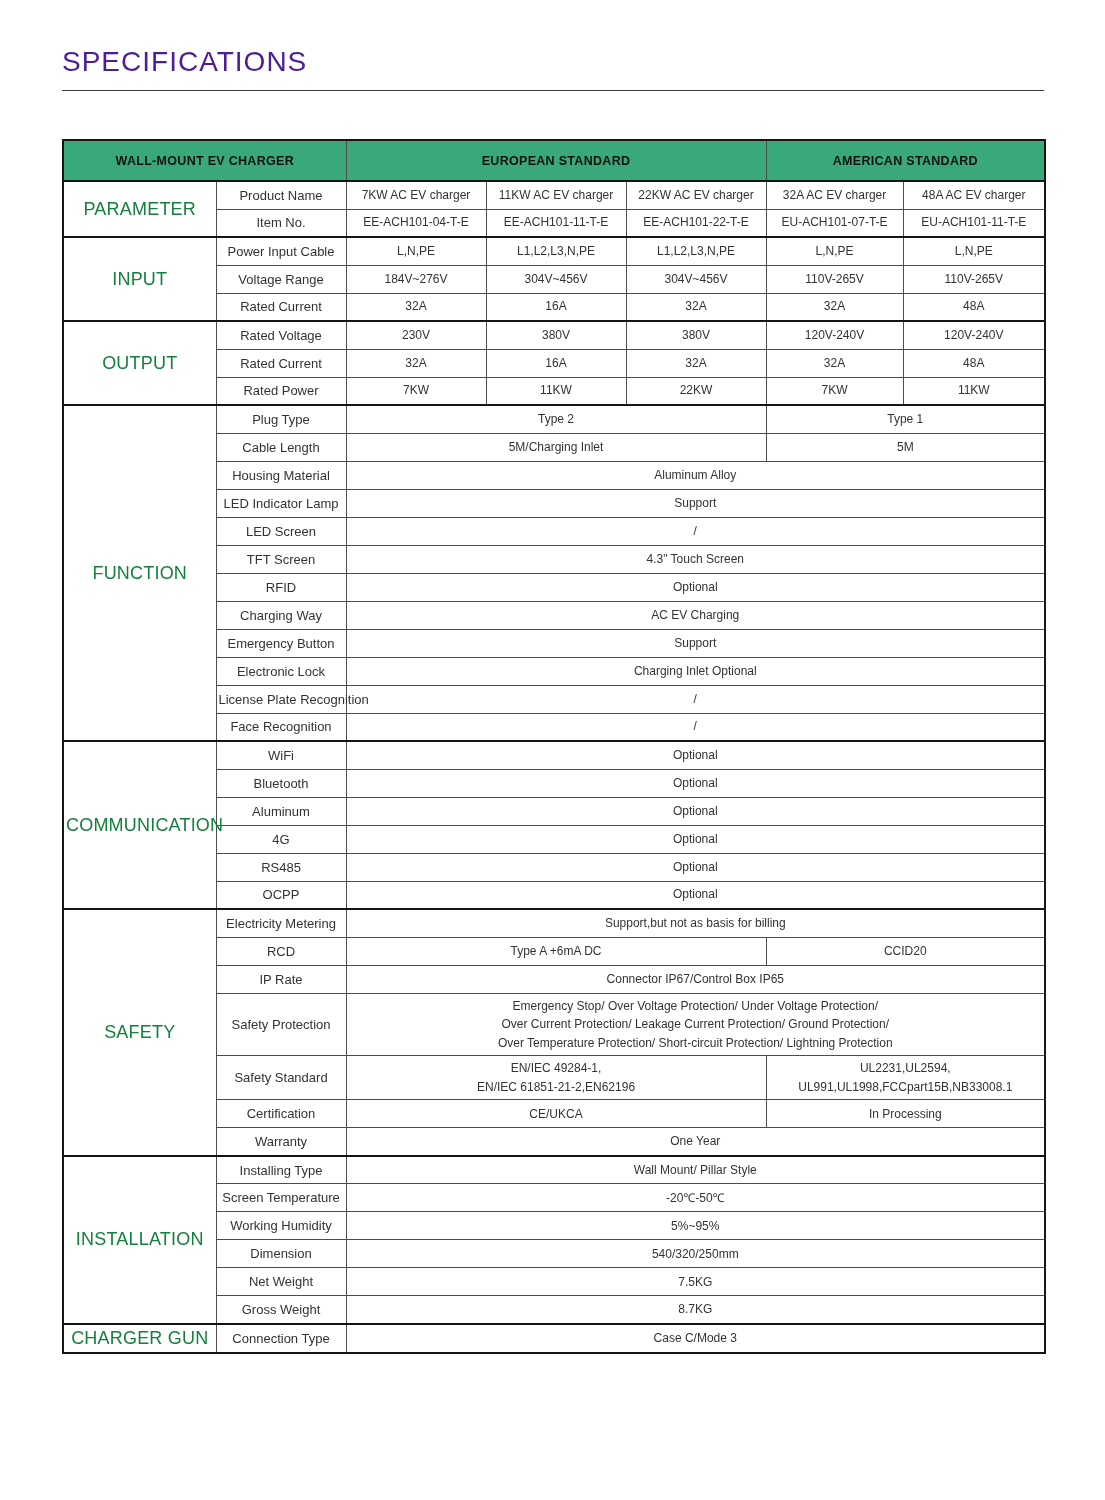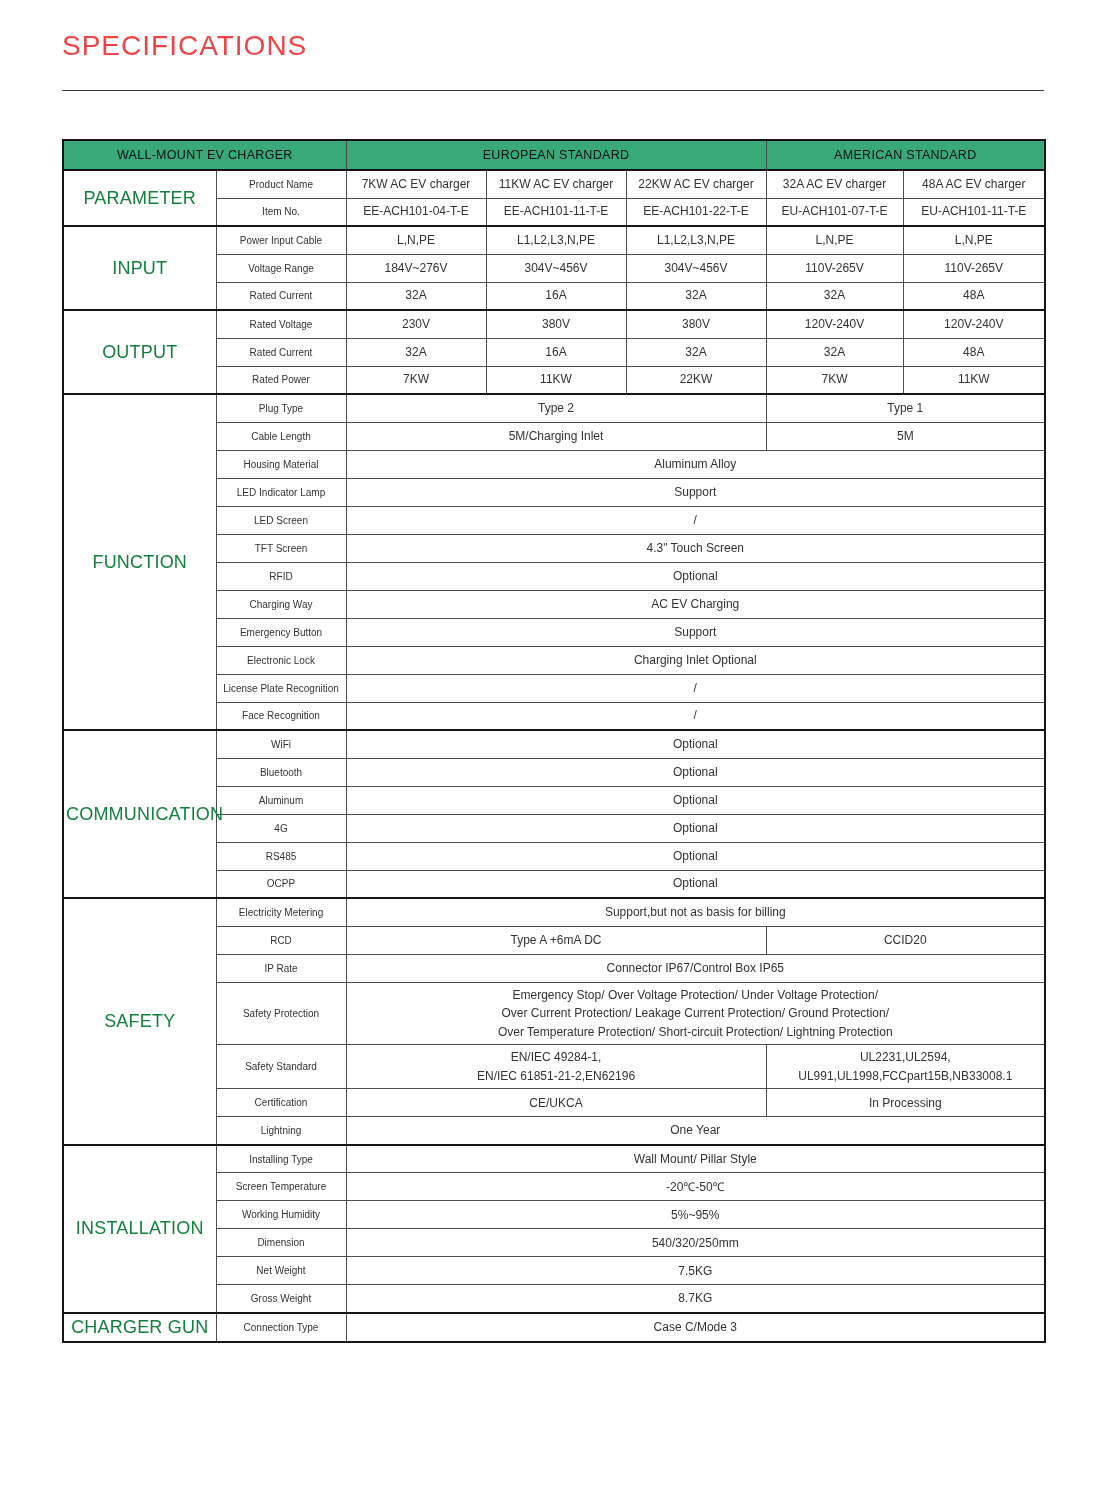--- a/index.html
+++ b/index.html
@@ -6,23 +6,23 @@
   html, body { background: #ffffff; }
   body {
     width: 1105px; height: 1500px;
     font-family: "Liberation Sans", sans-serif;
     color: #333333;
     position: relative;
   }
   .page { position: absolute; inset: 0; background: #ffffff; }
 
   .page-title {
-    position: absolute; left: 62px; top: 30px;
+    position: absolute; left: 62px; top: 46px;
     font-size: 28px; font-weight: 400; letter-spacing: 1px;
-    color: #ef4444;
+    color: #4c1d95;
   }
   .title-rule {
     position: absolute; left: 62px; top: 90px;
     width: 982px; height: 0;
     border-top: 1.5px solid #3c3c3c;
   }
 
   table.spec {
     position: absolute; left: 62px; top: 139px;
     width: 982px;
@@ -31,33 +31,33 @@
     font-size: 12px;
   }
   table.spec th, table.spec td {
     border: 1px solid #4d4d4d;
     text-align: center; vertical-align: middle;
     padding: 3px 2px;
   }
   thead th {
     background: var(--header-green, #3aa97a);
     color: #111111;
-    font-weight: 400;
+    font-weight: 700;
     font-size: 12.5px;
     letter-spacing: 0.3px;
-    height: 30px;
+    height: 41px;
     border-bottom: 2px solid #151515;
   }
   tbody.section { border-top: 2px solid #151515; }
   td.cat {
     font-weight: 400; color: #15803d; font-size: 18px;
     letter-spacing: 0.2px;
   }
   td.param {
-    font-size: 10px; color: #333333; white-space: nowrap;
+    font-size: 13px; color: #333333; white-space: nowrap;
     padding: 3px 1px;
   }
   td.val {
     color: #333333;
     white-space: pre-line;
     line-height: 1.55;
   }
   tbody.section td { height: 28px; }
 </style>
 </head>
@@ -264,21 +264,21 @@
 EN/IEC 61851-21-2,EN62196</td>
           <td class="val" colspan="2">UL2231,UL2594,
 UL991,UL1998,FCCpart15B,NB33008.1</td>
         </tr>
         <tr>
           <td class="param">Certification</td>
           <td class="val" colspan="3">CE/UKCA</td>
           <td class="val" colspan="2">In Processing</td>
         </tr>
         <tr>
-          <td class="param">Lightning</td>
+          <td class="param">Warranty</td>
           <td class="val" colspan="5">One Year</td>
         </tr>
       </tbody>
       <tbody class="section">
         <tr>
           <td class="cat" rowspan="6">INSTALLATION</td>
           <td class="param">Installing Type</td>
           <td class="val" colspan="5">Wall Mount/ Pillar Style</td>
         </tr>
         <tr>

